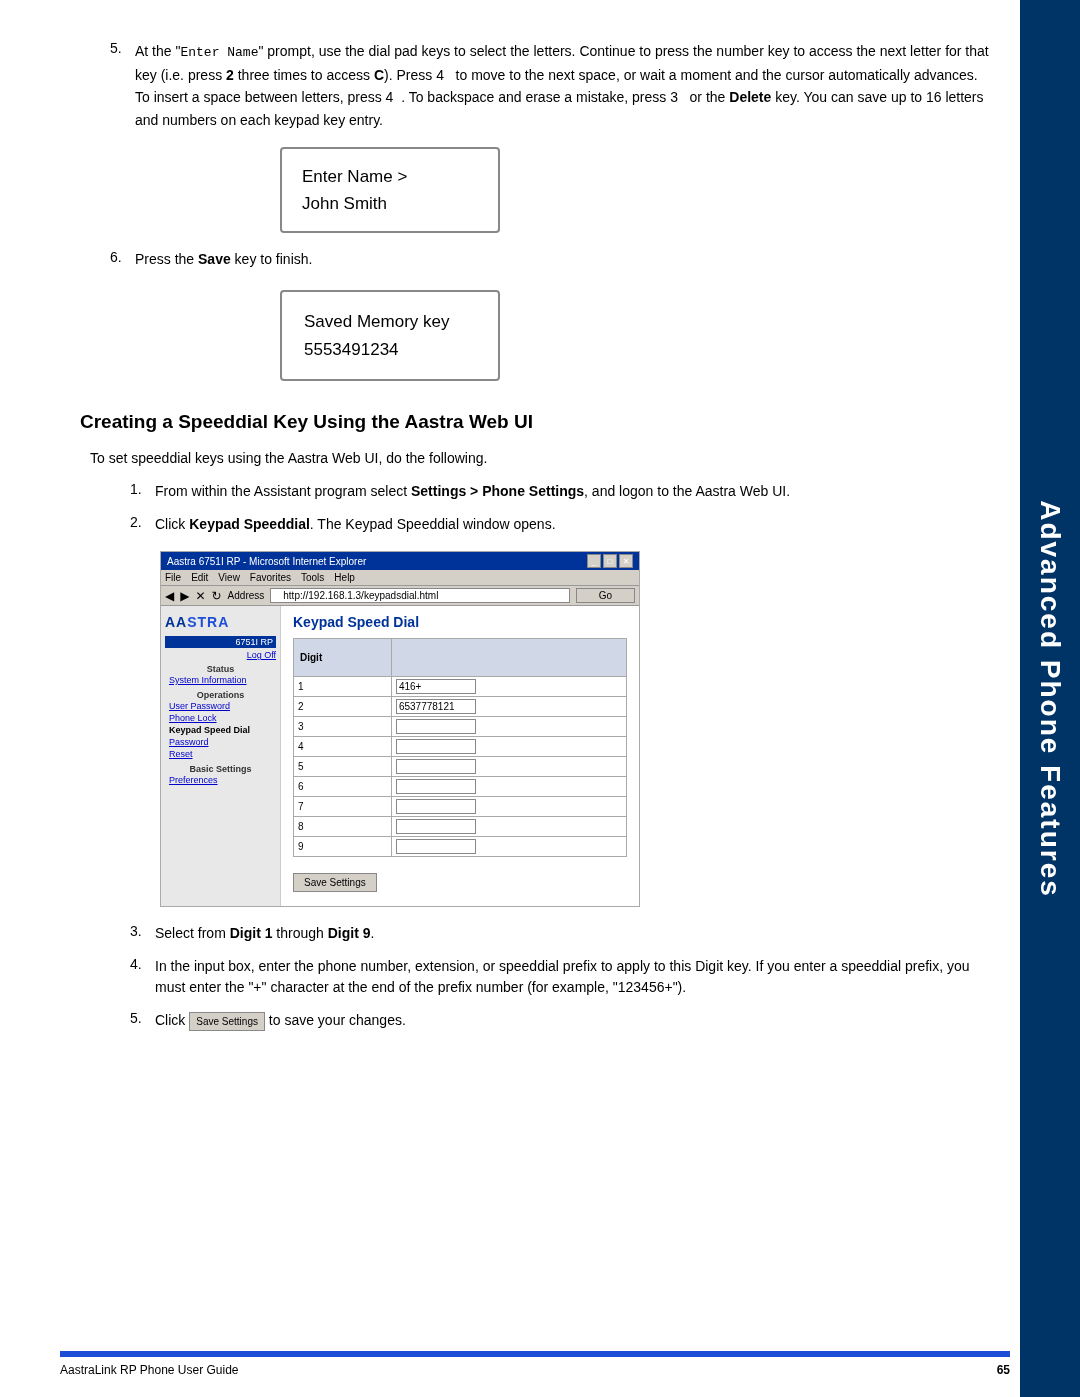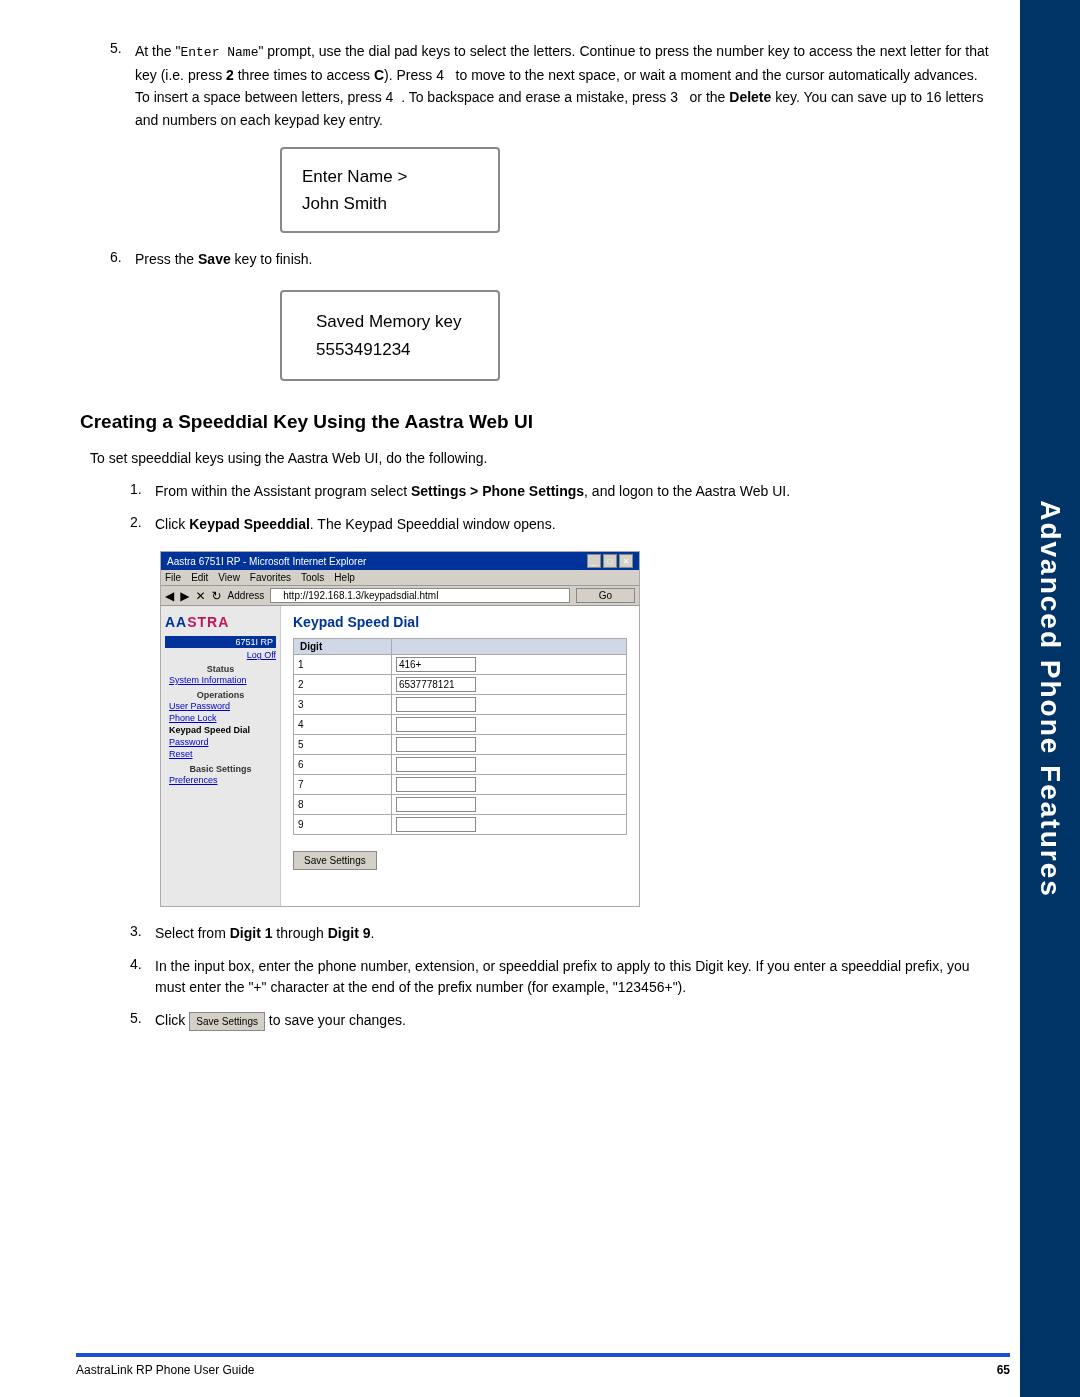--- a/index.html
+++ b/index.html
@@ -162,21 +162,21 @@
 
     .screenshot-sidebar .brand {
       font-size: 14px;
       font-weight: bold;
       color: #003399;
       margin-bottom: 6px;
       letter-spacing: 1px;
     }
 
     .screenshot-sidebar .brand span {
-      color: #be185d;
+      color: #1d4ed8;
     }
 
     .screenshot-sidebar .nav-group {
       margin-bottom: 4px;
     }
 
     .screenshot-sidebar .nav-label {
       font-weight: bold;
       font-size: 9px;
       color: #333;
@@ -206,21 +206,21 @@
 
     .screenshot-table {
       border-collapse: collapse;
       font-size: 10px;
       width: 100%;
     }
 
     .screenshot-table th {
       background: #d0d8e8;
       border: 1px solid #aaa;
-      padding: 2px 6px;
+      padding: 13px 6px;
       font-size: 10px;
       text-align: left;
     }
 
     .screenshot-table td {
       border: 1px solid #aaa;
       padding: 2px 4px;
       font-size: 10px;
     }
 
@@ -262,23 +262,23 @@
       font-size: 8px;
       display: flex;
       align-items: center;
       justify-content: center;
     }
 
     
     .page-footer {
       position: absolute;
       bottom: 20px;
-      left: 76px;
+      left: 60px;
       right: 70px;
-      border-top: 4px solid #1d4ed8;
+      border-top: 6px solid #1d4ed8;
       padding-top: 6px;
       display: flex;
       justify-content: space-between;
       align-items: center;
     }
 
     .footer-text {
       font-size: 12px;
     }
 
@@ -319,21 +319,21 @@
       <div class="phone-display-text" style="font-size:17px;">John Smith</div>
     </div>
 
     <div class="step-item" style="margin-top:16px; padding-left:30px; margin-bottom:10px;">
       <div class="step-number" style="min-width:25px;">6.</div>
       <div class="step-text">
         Press the <strong>Save</strong> key to finish.
       </div>
     </div>
 
-    <div class="phone-display" style="margin-left:200px; padding:16px 34px;margin-top:20px;">
+    <div class="phone-display" style="margin-left:200px; padding:16px 22px;margin-top:20px;">
       <div class="phone-display-text" style="font-size:17px;">Saved Memory key</div>
       <div class="phone-display-text" style="font-size:17px;">5553491234</div>
     </div>
 
     <div class="section-heading" style="margin-top:30px; font-size:19px;">Creating a Speeddial Key Using the Aastra Web UI</div>
 
     <p class="para-text" style="padding-left:10px;">To set speeddial keys using the Aastra Web UI, do the following.</p>
 
     <div class="numbered-list" style="padding-left:30px;">
 

